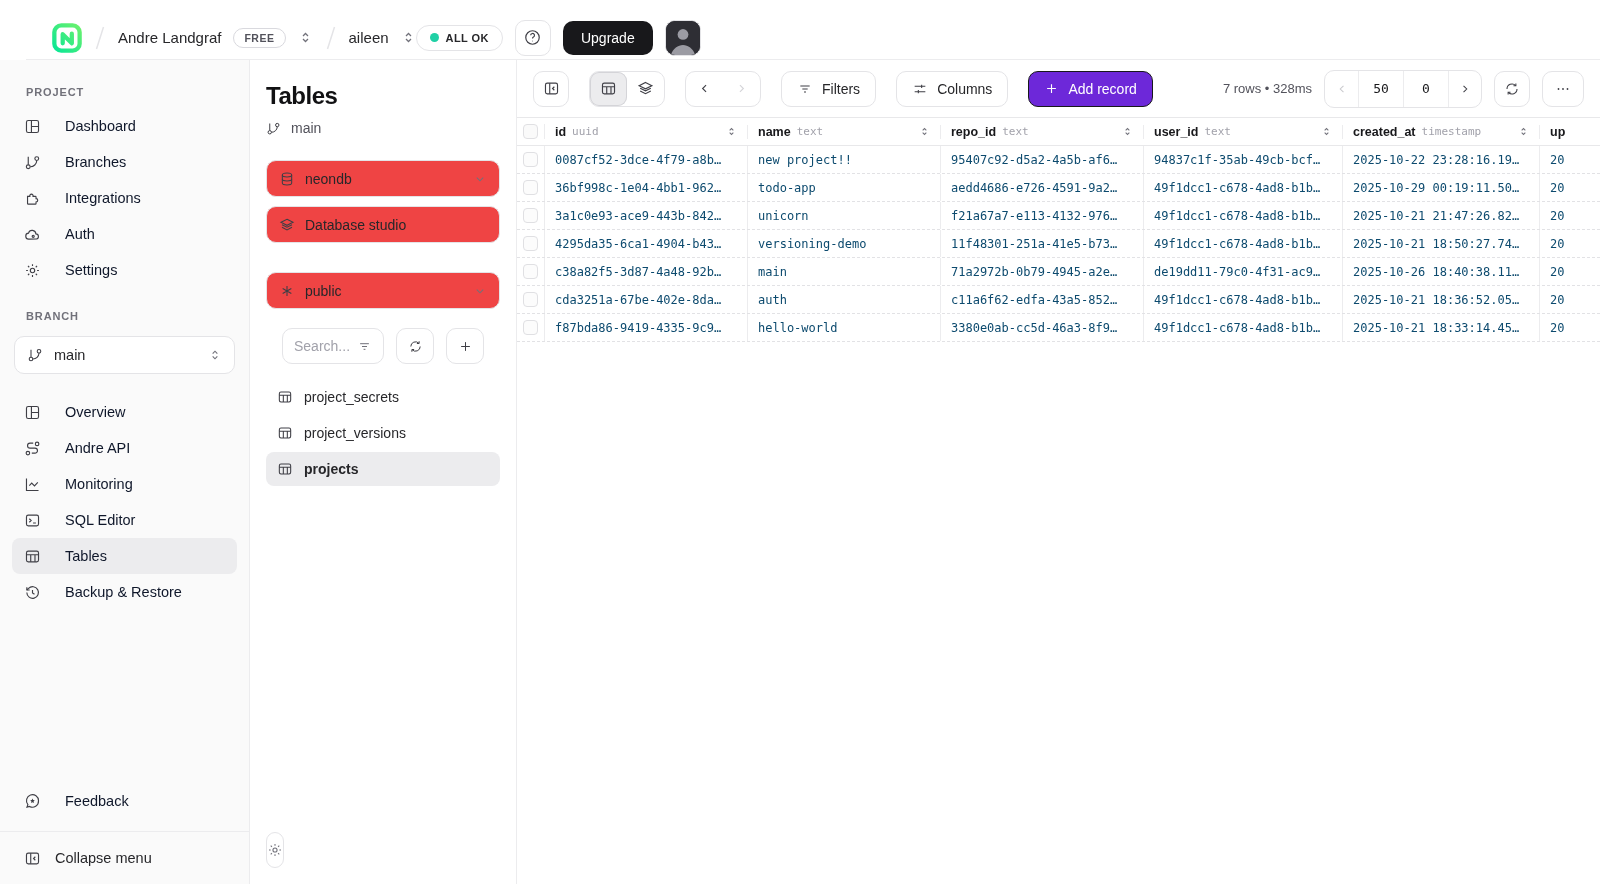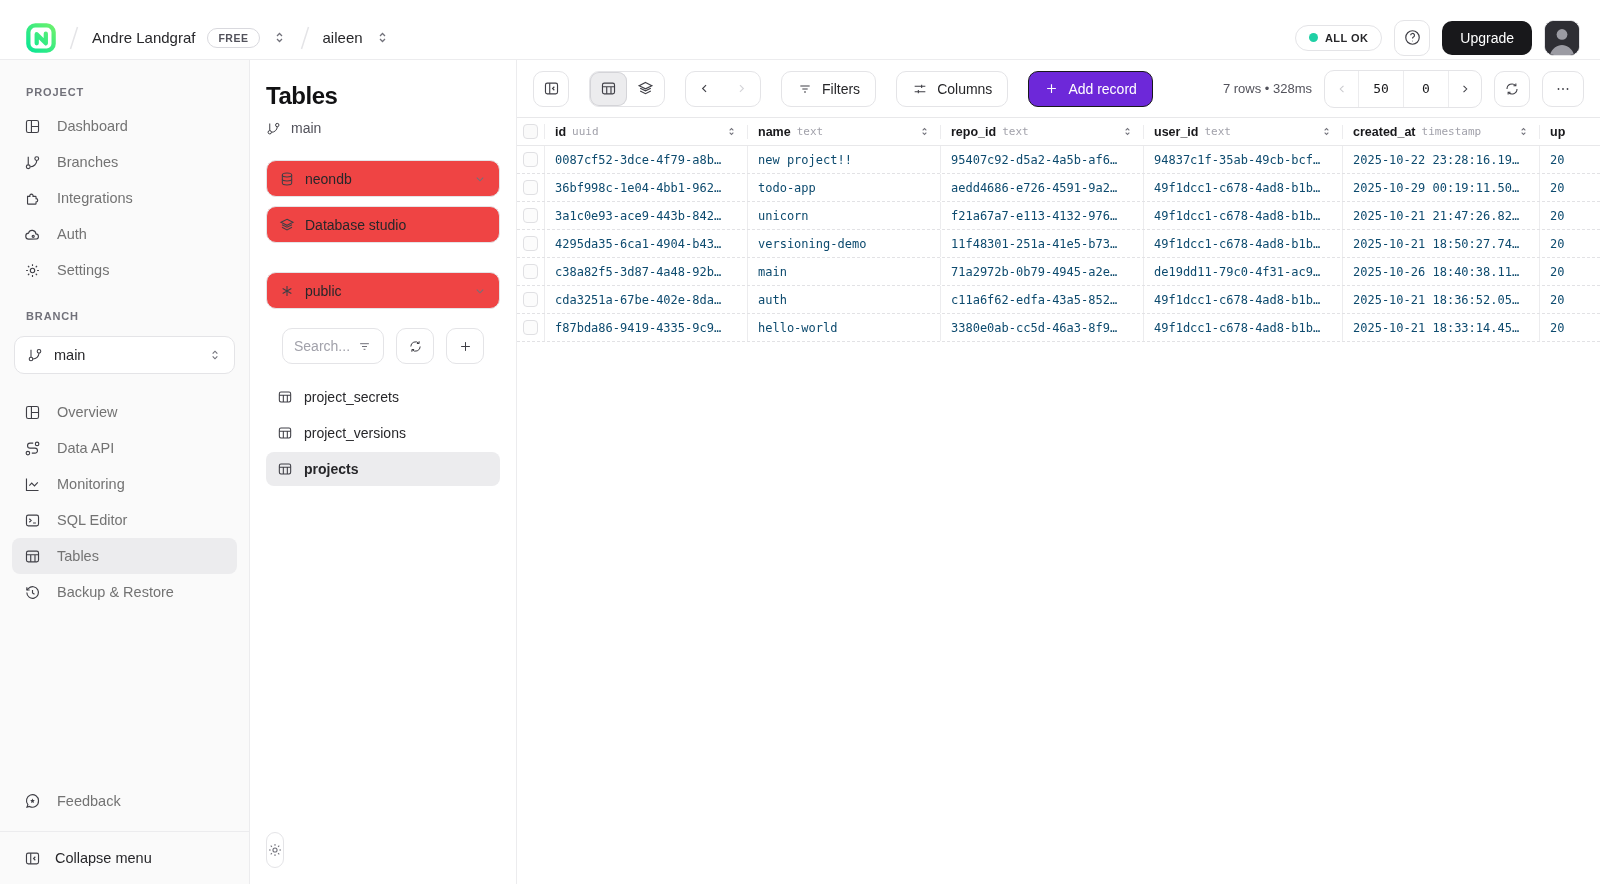--- a/index.html
+++ b/index.html
@@ -3,40 +3,40 @@
 <meta charset="utf-8">
 <style>
   * { margin:0; padding:0; box-sizing:border-box; }
   html,body { width:1600px; height:884px; overflow:hidden; }
   body { font-family:"Liberation Sans", sans-serif; color:#18181b; background:#fff; font-size:14px; }
   svg { display:block; }
   .icon { color:#3f3f46; }
   .app { display:flex; flex-direction:column; width:1600px; height:884px; }
 
   
-  .topbar { flex:0 0 60px; display:flex; align-items:center; justify-content:space-between; padding:16px 20px 0 26px; border-bottom:1px solid #ececee; }
+  .topbar { flex:0 0 60px; display:flex; align-items:center; justify-content:flex-start; padding:16px 20px 0 26px; border-bottom:1px solid #ececee;margin-left:26px; }
   .crumbs { display:flex; align-items:center; gap:12px; }
   .crumb-name { font-size:15px; font-weight:500; color:#27272a; }
   .slash { color:#e4e4e7; }
   .free-badge { border:1px solid #d9d9de; border-radius:999px; padding:3px 10px; font-size:10.5px; font-weight:700; letter-spacing:.05em; color:#52525b; }
   .updown { color:#71717a; }
   .top-right { display:flex; align-items:center; gap:12px; }
   .status-pill { display:flex; align-items:center; gap:7px; border:1px solid #e4e4e7; border-radius:999px; padding:6px 13px; font-size:11px; font-weight:700; letter-spacing:.04em; color:#27272a; background:#fff; }
   .status-dot { width:9px; height:9px; border-radius:50%; background:#1fd0a5; }
   .icon-btn { width:36px; height:36px; border:1px solid #e4e4e7; border-radius:10px; background:#fff; display:flex; align-items:center; justify-content:center; cursor:pointer; }
   .upgrade-btn { background:#18181b; color:#fff; border:none; border-radius:10px; padding:9px 18px; font-size:14px; font-weight:500; cursor:pointer; }
   .avatar { width:36px; height:36px; border-radius:10px; background:#2e2e34; overflow:hidden; border:1px solid #e4e4e7; }
 
   
   .body { flex:1; display:flex; min-height:0; }
 
   
   .sidebar { flex:0 0 250px; width:250px; background:#fafafa; border-right:1px solid #ececee; display:flex; flex-direction:column; padding:26px 12px 0; }
   .section-label { font-size:11px; font-weight:700; letter-spacing:.08em; color:#71717a; margin:0 0 10px 14px; }
-  .side-item { height:36px; display:flex; align-items:center; gap:16px; padding:0 12px; border-radius:8px; font-size:14.5px; color:#737373; cursor:pointer; }
+  .side-item { height:36px; display:flex; align-items:center; gap:24px; padding:0 12px; border-radius:8px; font-size:14.5px; color:#0f172a; cursor:pointer; }
   .side-item.active { background:#ececee; }
   .side-gap { height:22px; }
   .branch-select { margin:4px 2px 20px; height:38px; border:1px solid #e4e4e7; border-radius:10px; background:#fff; display:flex; align-items:center; gap:11px; padding:0 12px; cursor:pointer; }
   .branch-select .lbl { font-size:14.5px; color:#27272a; }
   .spacer { flex:1; }
   .sidebar-bottom-item { margin-bottom:12px; }
   .side-divider { border-top:1px solid #ececee; margin:0 -12px; }
   .collapse-item { height:52px; display:flex; align-items:center; gap:14px; padding:0 12px; font-size:14.5px; color:#27272a; cursor:pointer; }
 
   
@@ -331,21 +331,21 @@
             </svg>
           </span>
         <span>Overview</span>
       </div>
       <div class="side-item">
         <span class="icon">
             <svg width="17" height="17" viewBox="0 0 24 24" fill="none" stroke="currentColor" stroke-width="1.6">
               <use href="#i-route"></use>
             </svg>
           </span>
-        <span>Data API</span>
+        <span>Andre API</span>
       </div>
       <div class="side-item">
         <span class="icon">
             <svg width="17" height="17" viewBox="0 0 24 24" fill="none" stroke="currentColor" stroke-width="1.6">
               <use href="#i-chart"></use>
             </svg>
           </span>
         <span>Monitoring</span>
       </div>
       <div class="side-item">

